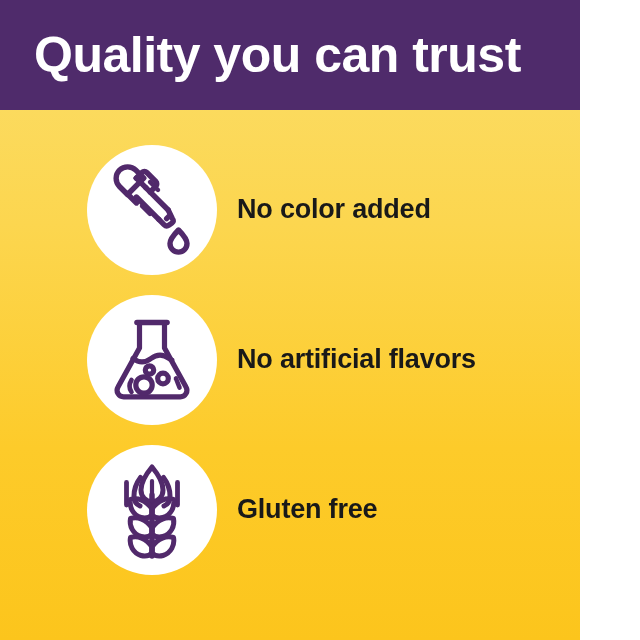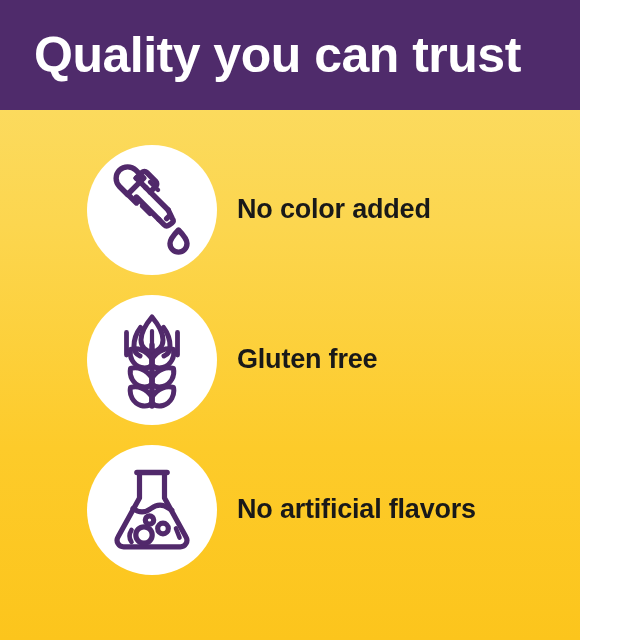--- a/index.html
+++ b/index.html
@@ -129,20 +129,45 @@
             <path d="M72.5 66.0 c0 0 -8.5 8.6 -8.5 13.6 a8.5 8.5 0 0 0 17 0 c0 -5 -8.5 -13.6 -8.5 -13.6 z"></path>
           </svg>
         </span>
       </div>
       <div class="feature-label">No color added</div>
     </div>
 
     <div class="feature-row">
       <div class="icon-badge">
         <span>
+          <svg width="92" height="92" viewBox="0 0 92 92" fill="none" stroke="#51296B" stroke-width="5.2" stroke-linecap="round" stroke-linejoin="round">
+
+            <path d="M33.5 8.5 L58.5 8.5 L58.5 34.0 L80.0 73.0
+                     a6.5 6.5 0 0 1 -5.6 9.8 L17.6 82.8
+                     a6.5 6.5 0 0 1 -5.6 -9.8 L33.5 34.0 Z"></path>
+
+            <path d="M31.0 8.5 L61.0 8.5" stroke-width="5.6"></path>
+
+            <path d="M27.0 44.5 c6 4.5 12 4.5 18 0 c6 -4.5 12 -4.5 18 0 c0.9 0.7 1.8 1.2 2.8 1.6"></path>
+
+            <circle cx="43.5" cy="56.0" r="4.2"></circle>
+            <circle cx="57.0" cy="64.5" r="5.3"></circle>
+            <circle cx="38.0" cy="71.0" r="8.2"></circle>
+
+            <path d="M25.5 66.0 c-2.5 4.0 -2.5 8.5 0 12.0" stroke-width="4.6"></path>
+            <path d="M70.0 64.5 L73.5 73.5" stroke-width="4.6"></path>
+          </svg>
+        </span>
+      </div>
+      <div class="feature-label">No artificial flavors</div>
+    </div>
+
+    <div class="feature-row">
+      <div class="icon-badge">
+        <span>
           <svg width="86" height="98" viewBox="0 0 86 98" fill="none" stroke="#51296B" stroke-width="5.0" stroke-linecap="round" stroke-linejoin="round">
 
             <path d="M43 34 L43 95" stroke-width="5.4"></path>
 
             <path d="M43 6 c7.5 9 11 16.5 11 23 c0 6.5 -4.5 11.5 -11 11.5
                      c-6.5 0 -11 -5 -11 -11.5 c0 -6.5 3.5 -14 11 -23 z"></path>
             <path d="M43 20 L43 40" stroke-width="4.2"></path>
 
             <path d="M31.5 16.5 c-4.5 6 -6.5 12 -6.5 18.5 c0 5 2.5 8.5 6 10"></path>
 
@@ -159,39 +184,14 @@
             <path d="M43 67 c6 -9 14.5 -11.5 21.5 -9.5 c1.5 7.5 -2.5 15.5 -10.5 18 c-4 1.2 -8 0.5 -11 -2.5 z"></path>
 
             <path d="M43 86 c-6 -9 -14.5 -11.5 -21.5 -9.5 c-1.5 7.5 2.5 15.5 10.5 18 c4 1.2 8 0.5 11 -2.5 z"></path>
             <path d="M43 86 c6 -9 14.5 -11.5 21.5 -9.5 c1.5 7.5 -2.5 15.5 -10.5 18 c-4 1.2 -8 0.5 -11 -2.5 z"></path>
           </svg>
         </span>
       </div>
       <div class="feature-label">Gluten free</div>
     </div>
 
-    <div class="feature-row">
-      <div class="icon-badge">
-        <span>
-          <svg width="92" height="92" viewBox="0 0 92 92" fill="none" stroke="#51296B" stroke-width="5.2" stroke-linecap="round" stroke-linejoin="round">
-
-            <path d="M33.5 8.5 L58.5 8.5 L58.5 34.0 L80.0 73.0
-                     a6.5 6.5 0 0 1 -5.6 9.8 L17.6 82.8
-                     a6.5 6.5 0 0 1 -5.6 -9.8 L33.5 34.0 Z"></path>
-
-            <path d="M31.0 8.5 L61.0 8.5" stroke-width="5.6"></path>
-
-            <path d="M27.0 44.5 c6 4.5 12 4.5 18 0 c6 -4.5 12 -4.5 18 0 c0.9 0.7 1.8 1.2 2.8 1.6"></path>
-
-            <circle cx="43.5" cy="56.0" r="4.2"></circle>
-            <circle cx="57.0" cy="64.5" r="5.3"></circle>
-            <circle cx="38.0" cy="71.0" r="8.2"></circle>
-
-            <path d="M25.5 66.0 c-2.5 4.0 -2.5 8.5 0 12.0" stroke-width="4.6"></path>
-            <path d="M70.0 64.5 L73.5 73.5" stroke-width="4.6"></path>
-          </svg>
-        </span>
-      </div>
-      <div class="feature-label">No artificial flavors</div>
-    </div>
-
   </div>
 </div>
 
 </body></html>

